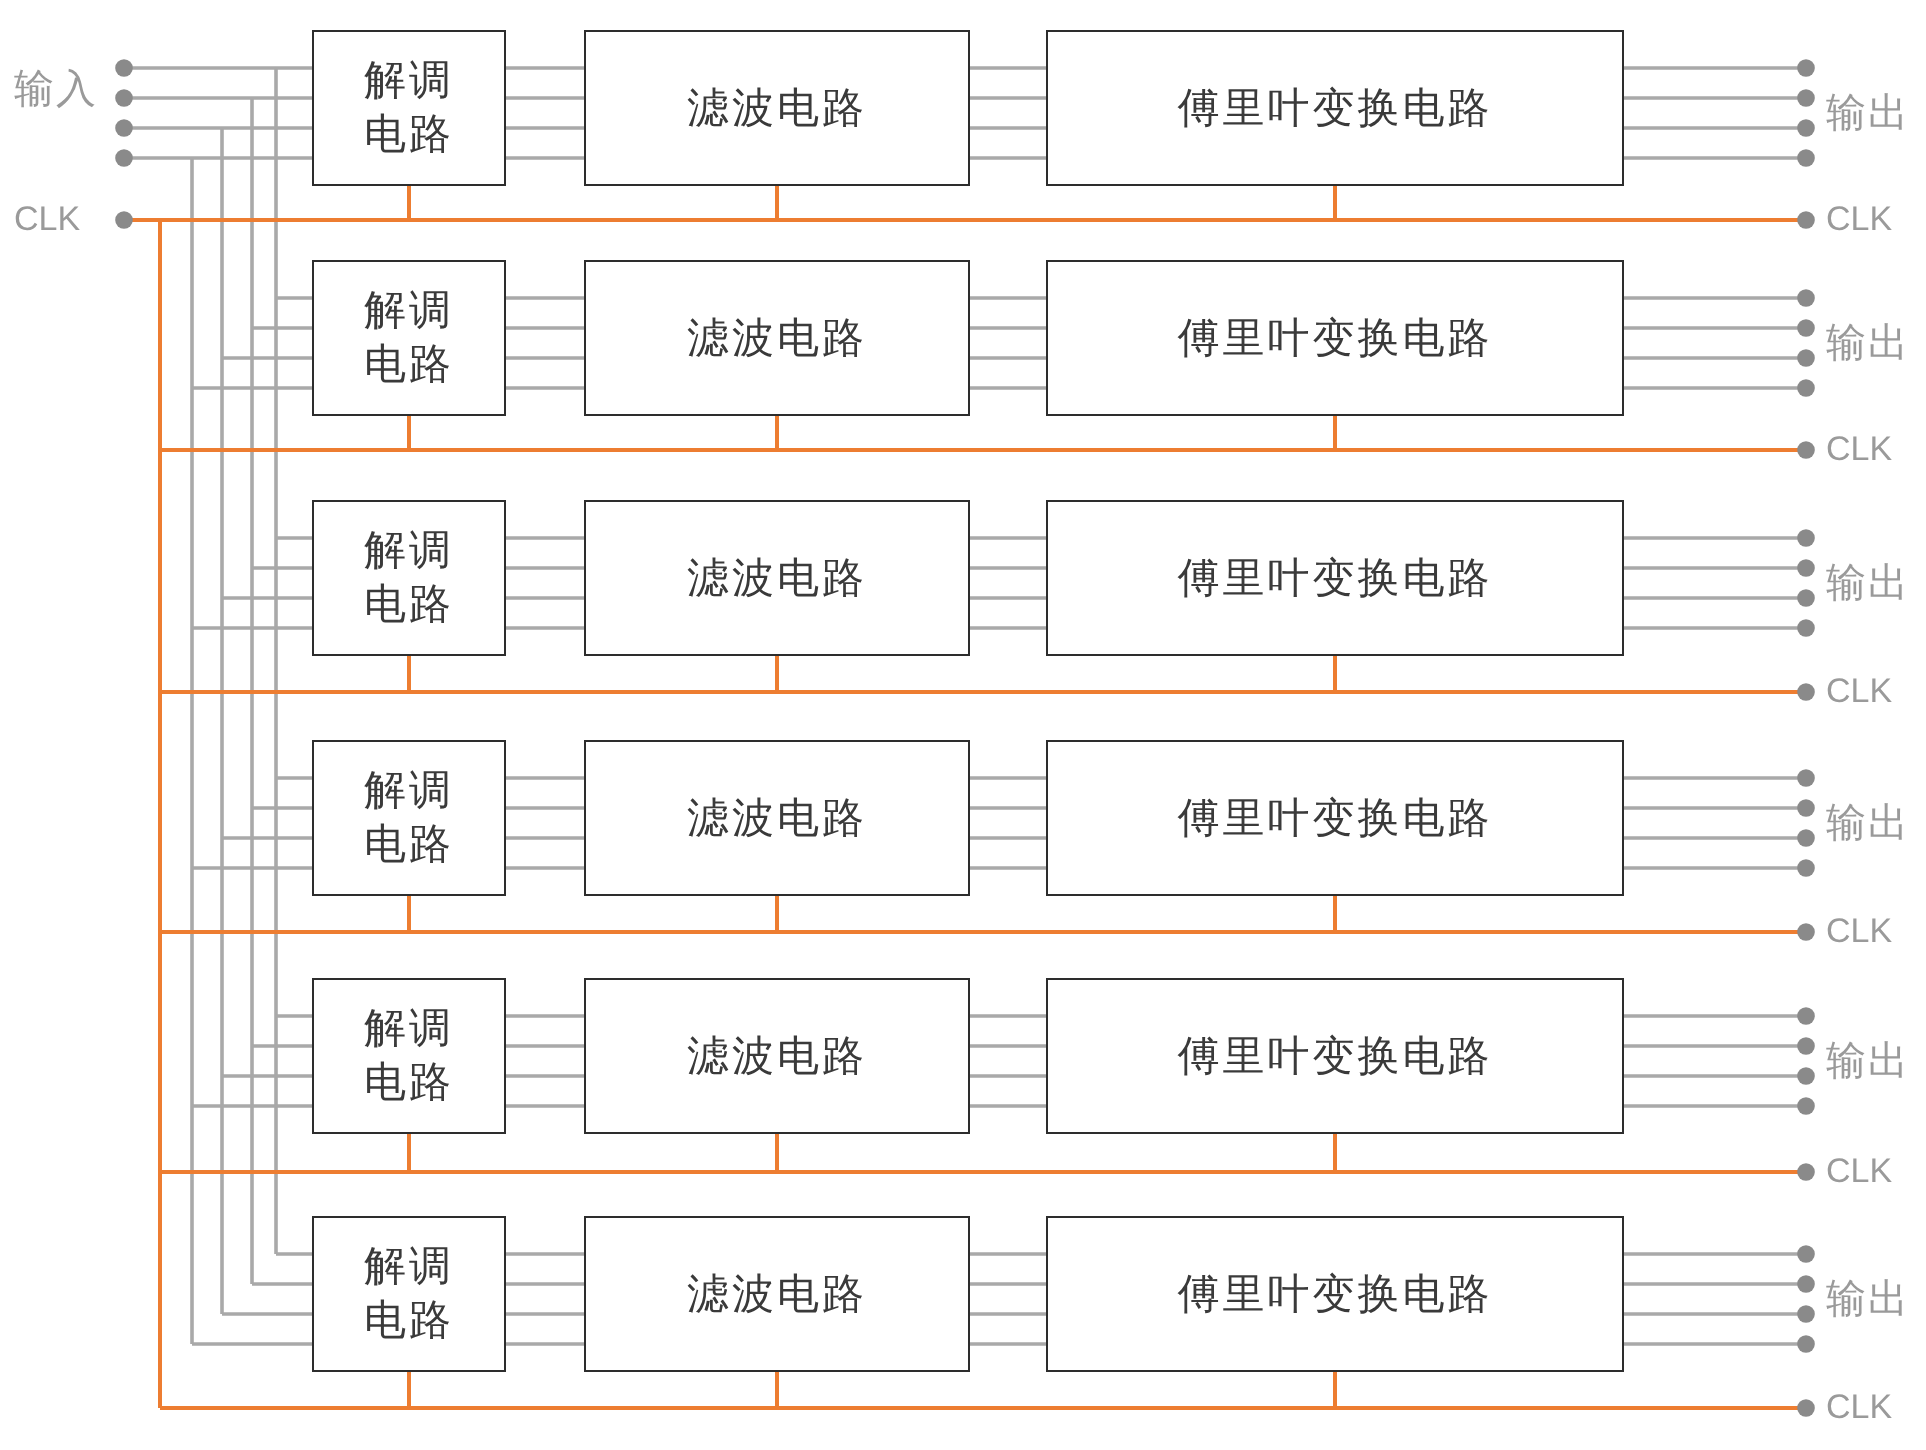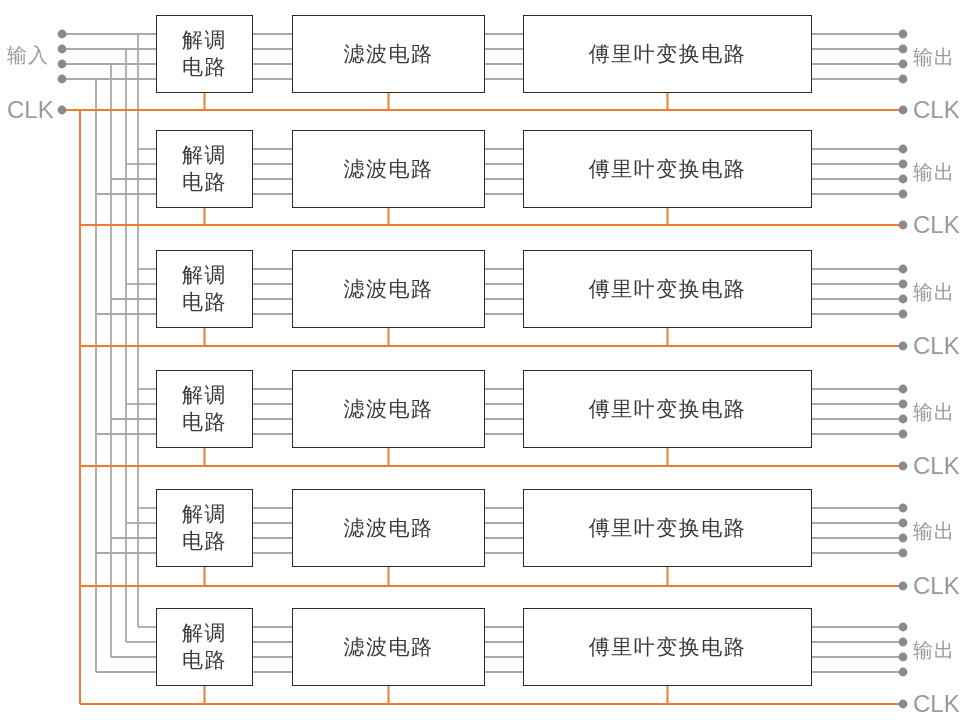--- a/index.html
+++ b/index.html
@@ -32,21 +32,21 @@
     font-size:20px;
     letter-spacing:1px;
     color:#9a9a9a;
     line-height:28px;
     height:28px;
     white-space:nowrap;
     font-family:"Liberation Serif","DejaVu Serif",serif;
   }
   .clk-label{
     position:absolute;
-    font-size:24px;
+    font-size:17px;
     color:#9a9a9a;
     line-height:22px;
     height:22px;
     white-space:nowrap;
     font-family:"Liberation Sans","DejaVu Sans",sans-serif;
   }
 </style>
 </head>
 <body>
 
@@ -212,21 +212,21 @@
         <circle cx="903" cy="538" r="4.4" fill="#8a8a8a"></circle>
         <circle cx="903" cy="553" r="4.4" fill="#8a8a8a"></circle>
         <circle cx="903" cy="586" r="4.4" fill="#8a8a8a"></circle>
         <circle cx="903" cy="627" r="4.4" fill="#8a8a8a"></circle>
         <circle cx="903" cy="642" r="4.4" fill="#8a8a8a"></circle>
         <circle cx="903" cy="657" r="4.4" fill="#8a8a8a"></circle>
         <circle cx="903" cy="672" r="4.4" fill="#8a8a8a"></circle>
         <circle cx="903" cy="704" r="4.4" fill="#8a8a8a"></circle>
       </g>
     </svg>
-  <div class="cjk-label" style="left:7px;top:41px;">输入</div>
+  <div class="cjk-label" style="left:7px;top:31px;">输入</div>
   <div class="clk-label" style="left:7px;top:99px;">CLK</div>
 <div class="box" style="left: 156px; top: 15px; width: 97px; height: 78px;">解调
 电路</div>
     <div class="box" style="left: 292px; top: 15px; width: 193px; height: 78px;">滤波电路</div>
     <div class="box" style="left: 523px; top: 15px; width: 289px; height: 78px;">傅里叶变换电路</div>
     <div class="cjk-label" style="left: 913px; top: 42.5px;">输出</div>
     <div class="clk-label" style="left: 913px; top: 99px;">CLK</div>
     <div class="box" style="left: 156px; top: 130px; width: 97px; height: 78px;">解调
 电路</div>
     <div class="box" style="left: 292px; top: 130px; width: 193px; height: 78px;">滤波电路</div>

